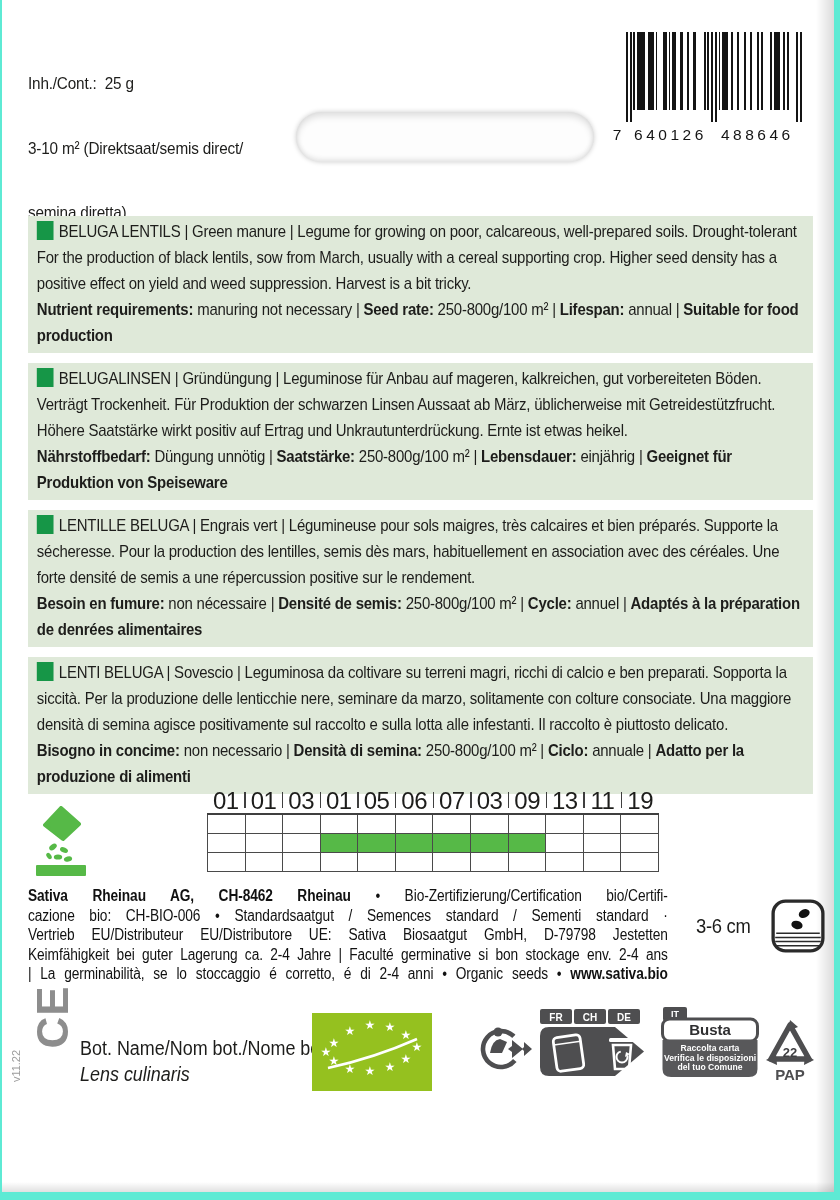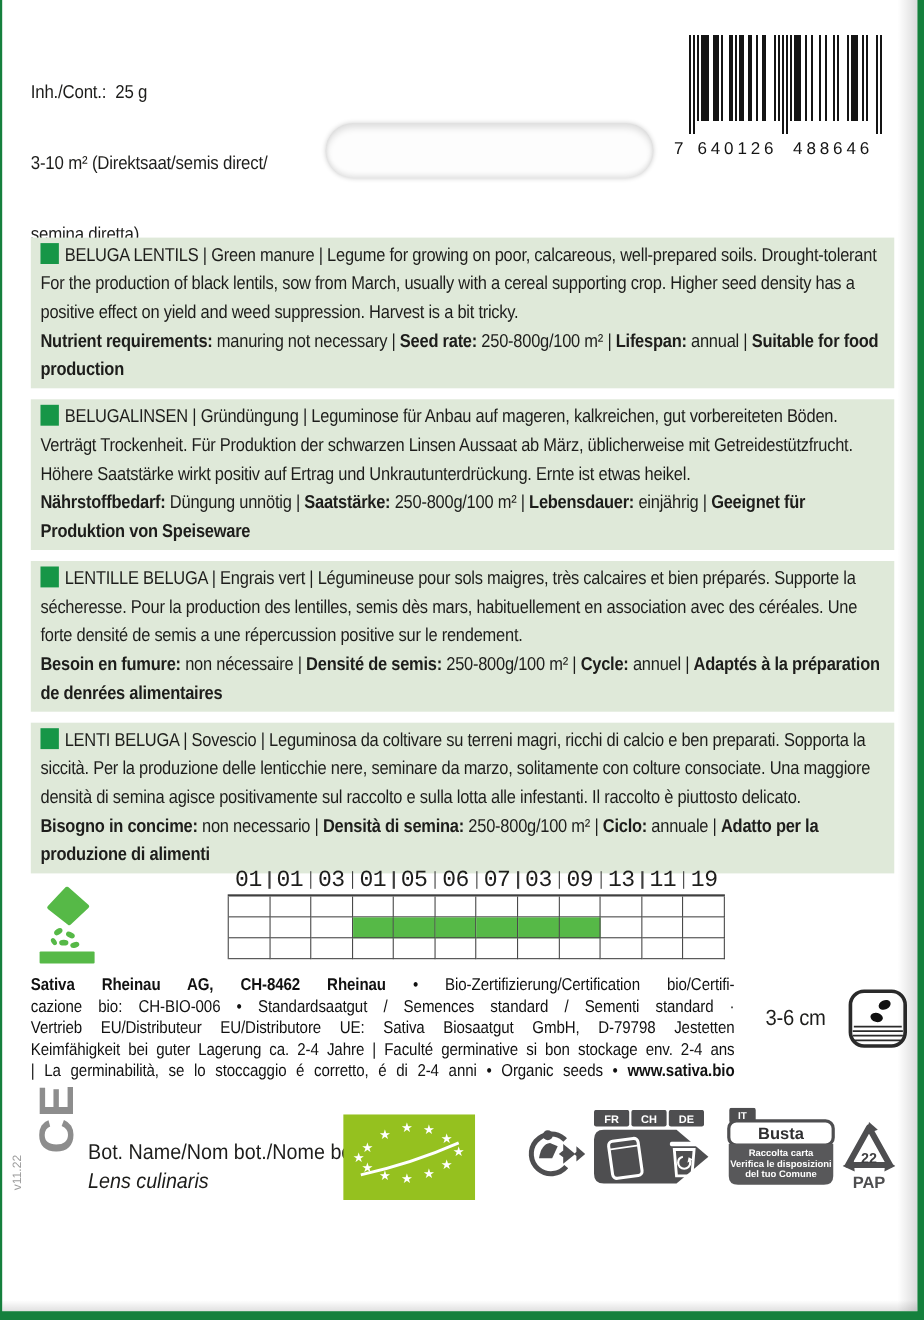--- a/index.html
+++ b/index.html
@@ -1,21 +1,21 @@
 <!DOCTYPE html>
 <html style="--brand: #169647; --hl: #56b947; --bg: #dfe9d9; --eu: #95c11f; --gray: #4e4e50; --ink: #1d1d1b; --ce: #8d8d8d;"><head>
 <meta charset="utf-8">
 <style>
   :root{
     --brand:#169647; --hl:#56b947; --bg:#dfe9d9; --eu:#95c11f;
     --gray:#4e4e50; --ink:#1d1d1b; --ce:#8d8d8d;
   }
   *{box-sizing:border-box;}
   body{margin:0;background:#000;font-family:"Liberation Sans",sans-serif;}
-  .frame{position:relative;width:840px;height:1200px;background:#15803d;overflow:hidden;}
+  .frame{position:relative;width:840px;height:1200px;background:#5eead4;overflow:hidden;}
   .page{position:absolute;left:2px;top:0;width:832px;height:1192px;background:#fff;overflow:hidden;}
   .page::after{content:"";position:absolute;top:0;right:0;bottom:0;width:18px;
     background:linear-gradient(to right,rgba(0,0,0,0),rgba(0,0,0,0.14));pointer-events:none;}
   .page::before{content:"";position:absolute;left:0;right:0;bottom:0;height:10px;
     background:linear-gradient(to bottom,rgba(0,0,0,0),rgba(0,0,0,0.12));pointer-events:none;z-index:5;}
 
   .info{position:absolute;left:26px;top:30px;font-size:17px;line-height:21.5px;color:var(--ink);
     letter-spacing:-0.2px;transform:scaleX(0.9);transform-origin:0 0;white-space:pre;}
 
   .euro-slot{position:absolute;left:294px;top:112px;width:298px;height:50px;border-radius:25px;background:#fdfdfd;
@@ -28,21 +28,21 @@
     padding:3px 12px 4px 10px;font-size:17px;line-height:26px;color:var(--ink);letter-spacing:-0.25px;}
   .bullet{display:inline-block;width:19px;height:19px;background:var(--brand);margin-right:6px;vertical-align:-3px;}
   .blk-specs .bb{font-weight:700;}
   .blk-specs .rr{font-weight:400;}
   .addr .bb{font-weight:700;}
 
   .sow-icon{position:absolute;left:32px;top:806px;}
 
   .calendar{position:absolute;left:205px;top:789px;width:452px;}
   .cal-header{display:grid;grid-template-columns:repeat(12,1fr);height:26px;border-bottom:2px solid #3f3f3f;}
-  .cal-h{position:relative;text-align:center;font-size:21px;letter-spacing:-0.5px;color:var(--ink);line-height:23px;font-family:Liberation Mono, monospace;}
+  .cal-h{position:relative;text-align:center;font-size:24px;letter-spacing:-0.5px;color:var(--ink);line-height:23px;}
   .cal-h + .cal-h::before{content:"";position:absolute;left:-0.5px;top:3px;height:16px;width:1.5px;background:#3f3f3f;}
   .cal-body{display:grid;grid-template-columns:repeat(12,1fr);grid-auto-rows:19px;border-left:1px solid #4a4a4a;}
   .cal-c{border-right:1px solid #4a4a4a;border-bottom:1px solid #4a4a4a;}
   .cal-c.hl{background:var(--hl);}
 
   .addr{position:absolute;left:26px;top:886px;width:727px;transform:scaleX(0.88);transform-origin:0 0;
     font-size:15.6px;line-height:19.6px;color:#111;}
   .addr-line{text-align:justify;text-align-last:justify;letter-spacing:-0.1px;}
 
   .depth{position:absolute;left:694px;top:898px;display:flex;align-items:center;gap:15px;}

